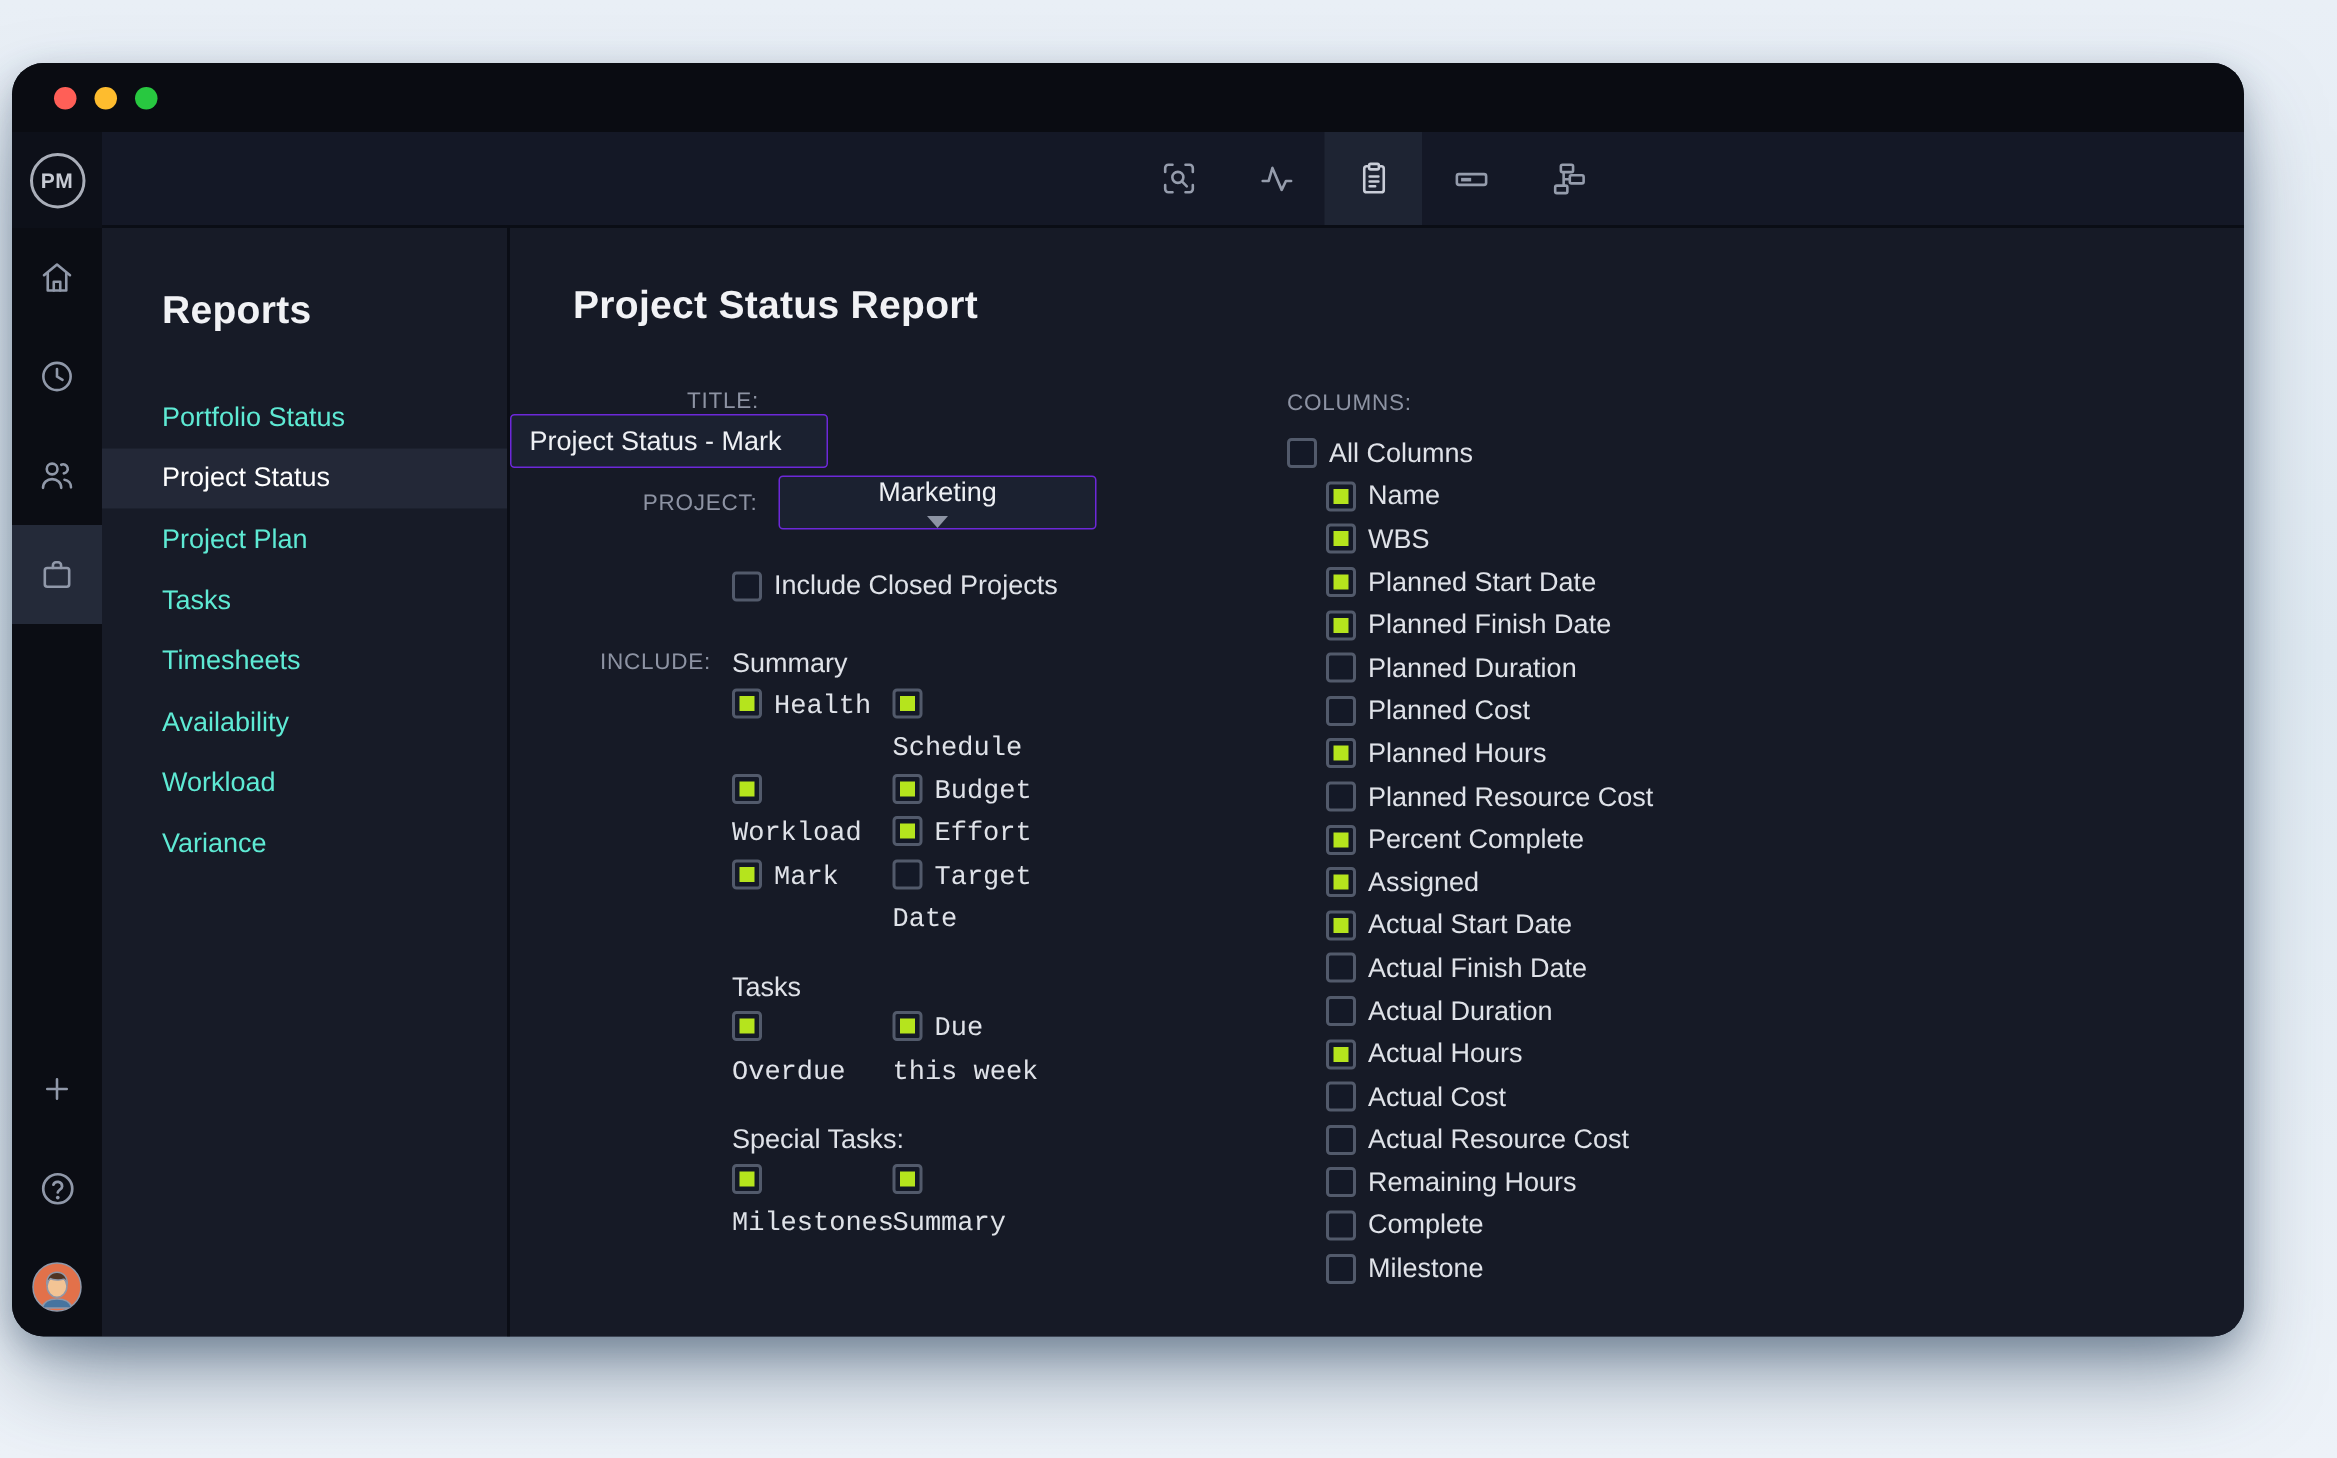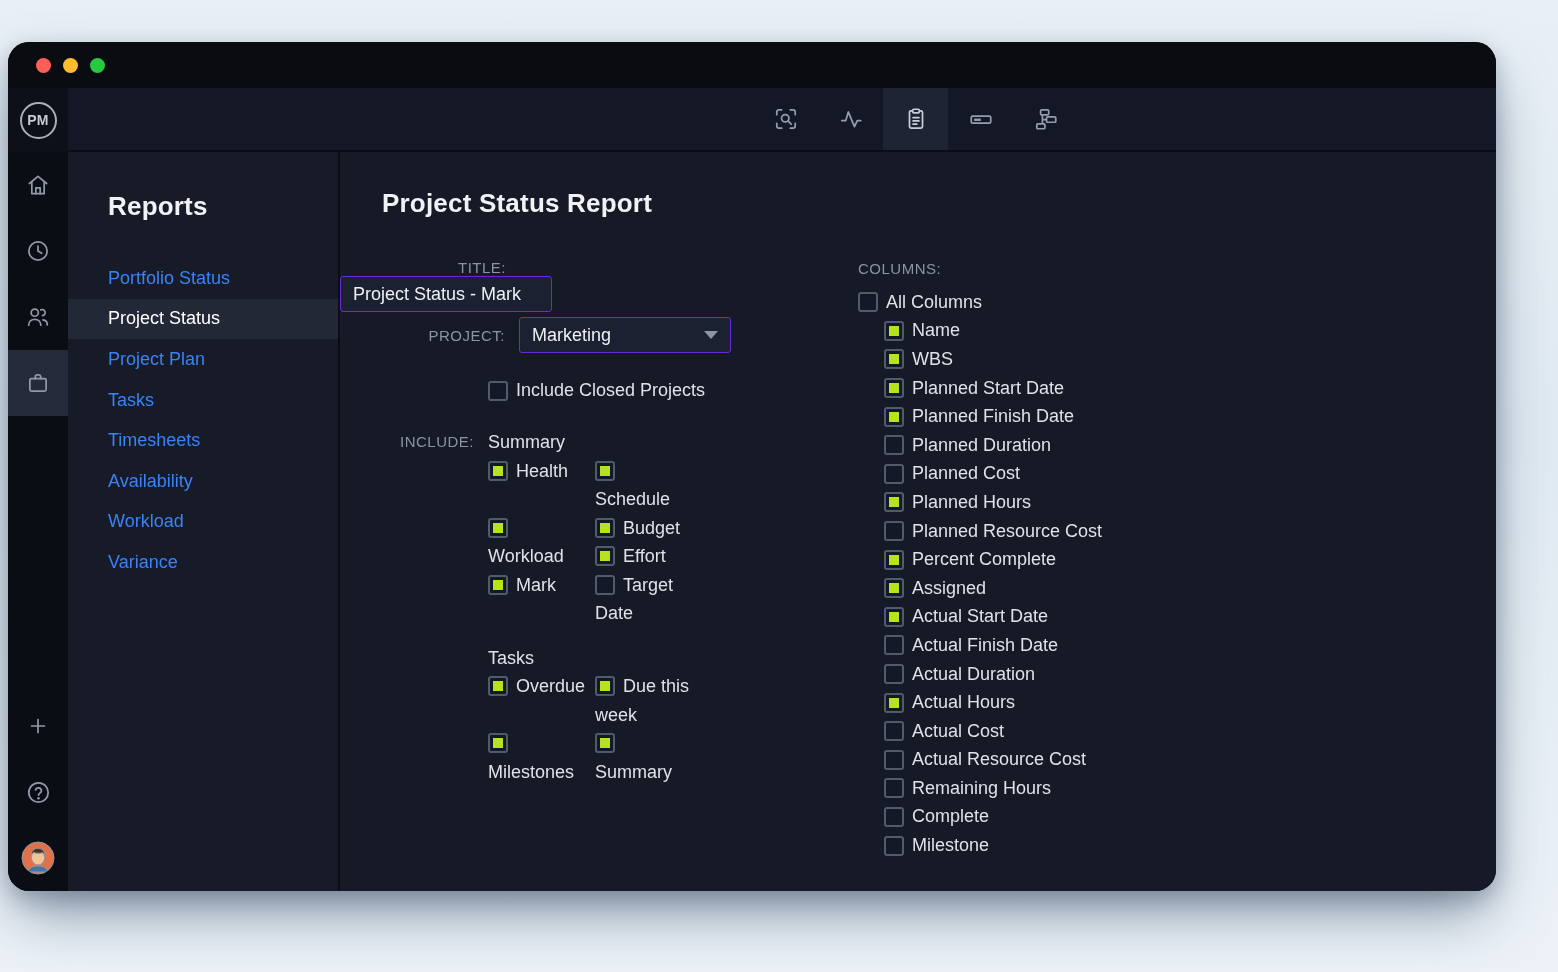--- a/index.html
+++ b/index.html
@@ -40,47 +40,47 @@
   .tb-item { width:65px; height:62px; display:flex; align-items:center; justify-content:center; cursor:pointer; }
   .tb-item svg { stroke:#959cac; }
   .tb-item.active { background:#1e2433; }
   .tb-item.active svg { stroke:#c9cdd8; }
   .content-row { flex:1; display:flex; min-height:0; }
   
   .reports { width:272px; flex:none; background:#171b27; border-right:2px solid #0a0d15; }
   .reports h2 { font-size:26px; font-weight:600; color:#f1f2f5; padding:36px 0 0 40px; line-height:36px; letter-spacing:.2px; }
   .report-nav { margin-top:34px; }
   .report-item { height:40.6px; display:flex; align-items:center; padding-left:40px;
-    font-size:18px; color:#3b82f6; cursor:pointer; }
+    font-size:18px; color:#5eead4; cursor:pointer; }
   .report-item.active { background:#232837; color:#ffffff; }
   
   main { flex:1; position:relative; background:#161a26; }
   main h1 { position:absolute; left:42px; top:36px; font-size:26px; font-weight:600; color:#f1f2f5; letter-spacing:.2px;text-align:right; }
   .lbl { color:#8d93a3; font-size:15px; letter-spacing:.5px; }
   .form-row { position:absolute; left:0; display:flex; align-items:center; }
   .form-row .lbl { width:134px; text-align:right; margin-right:14px; flex:none; }
   .row-title { top:107px;flex-direction:column; }
   .row-project { top:165px;margin-left:31px; }
   .field { width:212px; height:36px; background:#1b2130; border:1px solid #6d28d9; border-radius:3px;
     color:#eef0f4; font-size:18px; padding:0 12px; font-family:"Liberation Sans",sans-serif; }
-  .select-field { display:flex; align-items:center; justify-content:space-between; cursor:pointer; }
+  .select-field { display:flex; align-items:center; justify-content:space-between; cursor:pointer;flex-direction:column; }
   .caret { width:0; height:0; border-left:7px solid transparent; border-right:7px solid transparent; border-top:8px solid #8d94a4; }
   
   .cb { width:20px; height:20px; border:2px solid #525a6b; border-radius:3px; background:#141927;
     display:inline-block; position:relative; flex:none; vertical-align:-4px; margin-right:8px; cursor:pointer; }
   .cb.checked::after { content:""; position:absolute; inset:3px; background:var(--accent,#b5e41d); }
   .row-closed { position:absolute; left:148px; top:228px; font-size:18px; color:#dfe2e8; display:flex; align-items:center; cursor:pointer; }
   
   .include-section { position:absolute; left:0; top:276px; display:flex; }
   .include-section > .lbl { width:134px; text-align:right; margin-right:14px; line-height:28.5px; flex:none; }
   .inc-content { width:214px; font-size:18px; color:#dfe2e8; line-height:28.5px; }
   .inc-header { line-height:28.5px; }
   .inc-header.mt { margin-top:16px; }
   .inc-flow { overflow:hidden; }
-  .inc-item { float:left; width:100px; margin-right:7px; cursor:pointer; }
+  .inc-item { float:left; width:100px; margin-right:7px; cursor:pointer;font-family:Liberation Mono, monospace; }
   
   .columns-section { position:absolute; left:518px; top:104px; width:340px; font-size:18px; color:#dfe2e8; }
   .col-label { line-height:26px; margin-bottom:6px; }
   .col-row { display:flex; align-items:center; height:28.6px; cursor:pointer; }
   .col-row .cb { vertical-align:middle; }
   .col-list .col-row { padding-left:26px; }
   .col-text { white-space:nowrap; }
 </style>
 </head>
 <body>
@@ -278,20 +278,21 @@
 
                   <label class="inc-item"><span class="cb"></span><span>Target Date</span></label>
                 </div>
               <div class="inc-header mt">Tasks</div>
               <div class="inc-flow">
 
                   <label class="inc-item"><span class="cb checked"></span><span>Overdue</span></label>
 
                   <label class="inc-item"><span class="cb checked"></span><span>Due this week</span></label>
                 </div>
+              <div class="inc-header mt">Special Tasks:</div>
               <div class="inc-flow">
 
                   <label class="inc-item"><span class="cb checked"></span><span>Milestones</span></label>
 
                   <label class="inc-item"><span class="cb checked"></span><span>Summary</span></label>
                 </div>
             </div>
           </div>
 
           <div class="columns-section">

